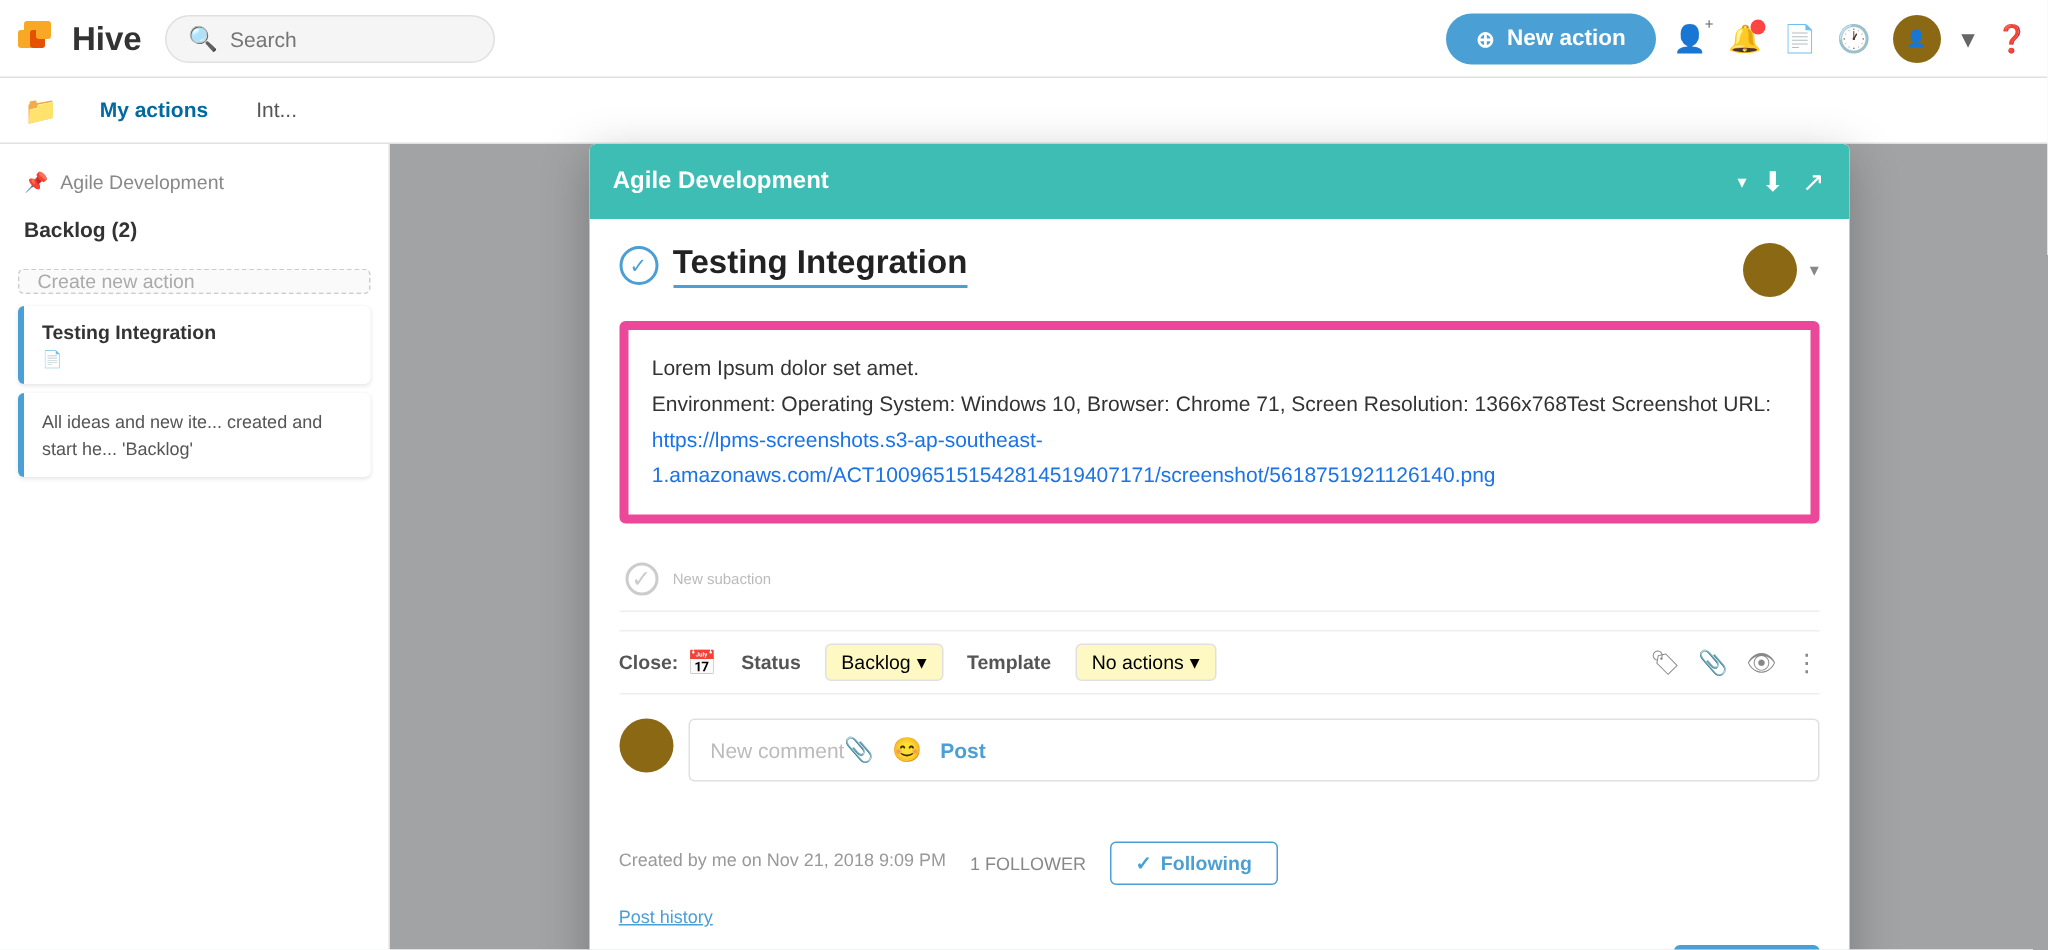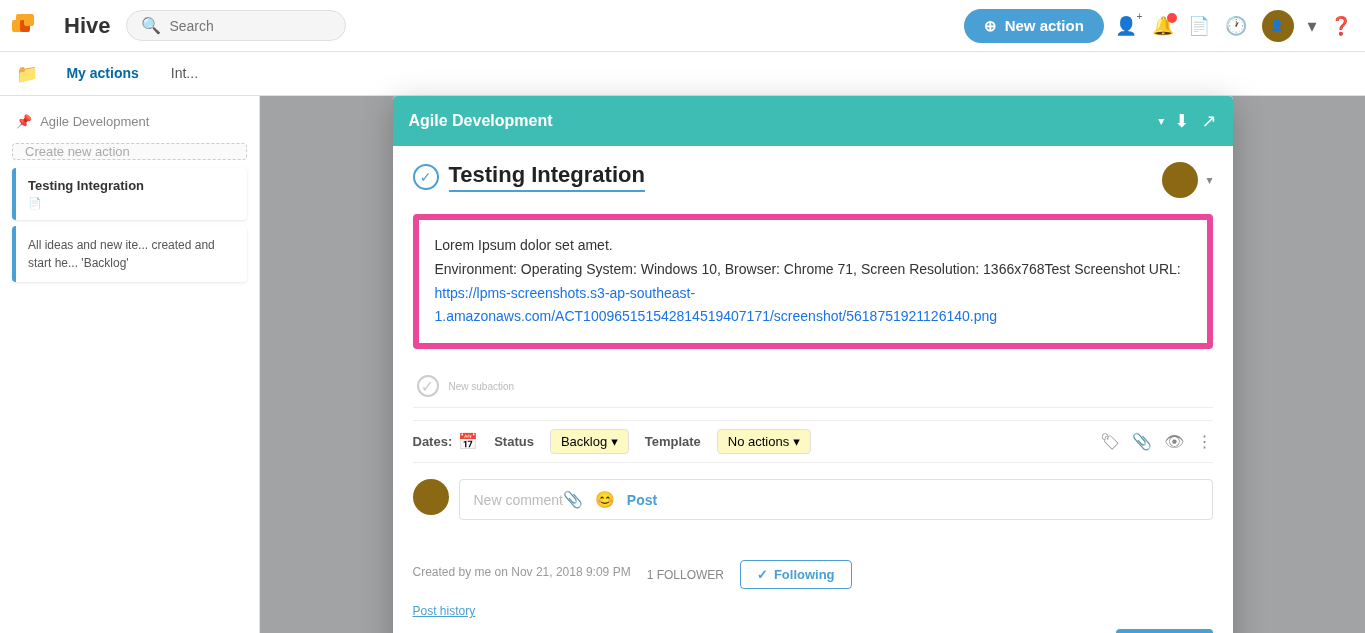--- a/index.html
+++ b/index.html
@@ -3,21 +3,21 @@
   <meta charset="utf-8">
   <style>
     * { box-sizing: border-box; margin: 0; padding: 0; }
     body { font-family: 'Segoe UI', Arial, sans-serif; background: #f0f2f5; overflow: hidden; width: 1365px; height: 633px; }
 
     
     .top-nav {
       display: flex; align-items: center; background: #fff; height: 52px;
       padding: 0 12px; border-bottom: 1px solid #e0e0e0; position: relative; z-index: 10;
     }
-    .logo { display: flex; align-items: center; gap: 16px; margin-right: 16px; }
+    .logo { display: flex; align-items: center; gap: 0; margin-right: 16px; }
     .logo-icon { width: 36px; height: 28px; }
     .logo-text { font-size: 22px; font-weight: 700; color: #333; }
     .search-box {
       display: flex; align-items: center; background: #f5f5f5; border: 1px solid #e0e0e0;
       border-radius: 20px; padding: 5px 14px; gap: 8px; width: 220px;
     }
     .search-box input { border: none; background: transparent; font-size: 14px; outline: none; width: 160px; }
     .nav-spacer { flex: 1; }
     .new-action-btn {
       display: flex; align-items: center; gap: 8px; background: #4a9fd4;
@@ -230,20 +230,21 @@
   <span class="nav-tab">Int...</span>
 </div>
 
 <div class="main-content">
 
   <div class="sidebar">
     <div class="sidebar-pinned">
       <span>📌</span>
       <span>Agile Development</span>
     </div>
+    <div class="sidebar-backlog">Backlog (2)</div>
     <div class="create-action-placeholder">Create new action</div>
     <div class="action-card">
       <div class="action-card-title">Testing Integration</div>
       <div class="action-card-icon">📄</div>
     </div>
     <div class="action-card2">
       <span>All ideas and new ite... created and start he... 'Backlog'</span>
     </div>
   </div>
 
@@ -279,21 +280,21 @@
           <span>Lorem Ipsum dolor set amet.<br>Environment: Operating System: Windows 10, Browser: Chrome 71, Screen Resolution: 1366x768Test Screenshot URL: </span><a class="desc-link" href="#">https://lpms-screenshots.s3-ap-southeast-1.amazonaws.com/ACT100965151542814519407171/screenshot/5618751921126140.png</a>
         </div>
 
         <div class="subaction-row">
           <div class="subaction-circle">✓</div>
           <div class="subaction-input">New subaction</div>
         </div>
 
         <div class="meta-row">
           <div class="meta-item">
-            <span class="meta-label">Dates:</span>
+            <span class="meta-label">Close:</span>
             <button class="meta-icon-btn">📅</button>
           </div>
           <div class="meta-item">
             <span class="meta-label">Status</span>
           </div>
           <div class="meta-dropdown">
             <span>Backlog</span>
             <span>▾</span>
           </div>
           <div class="meta-item">

